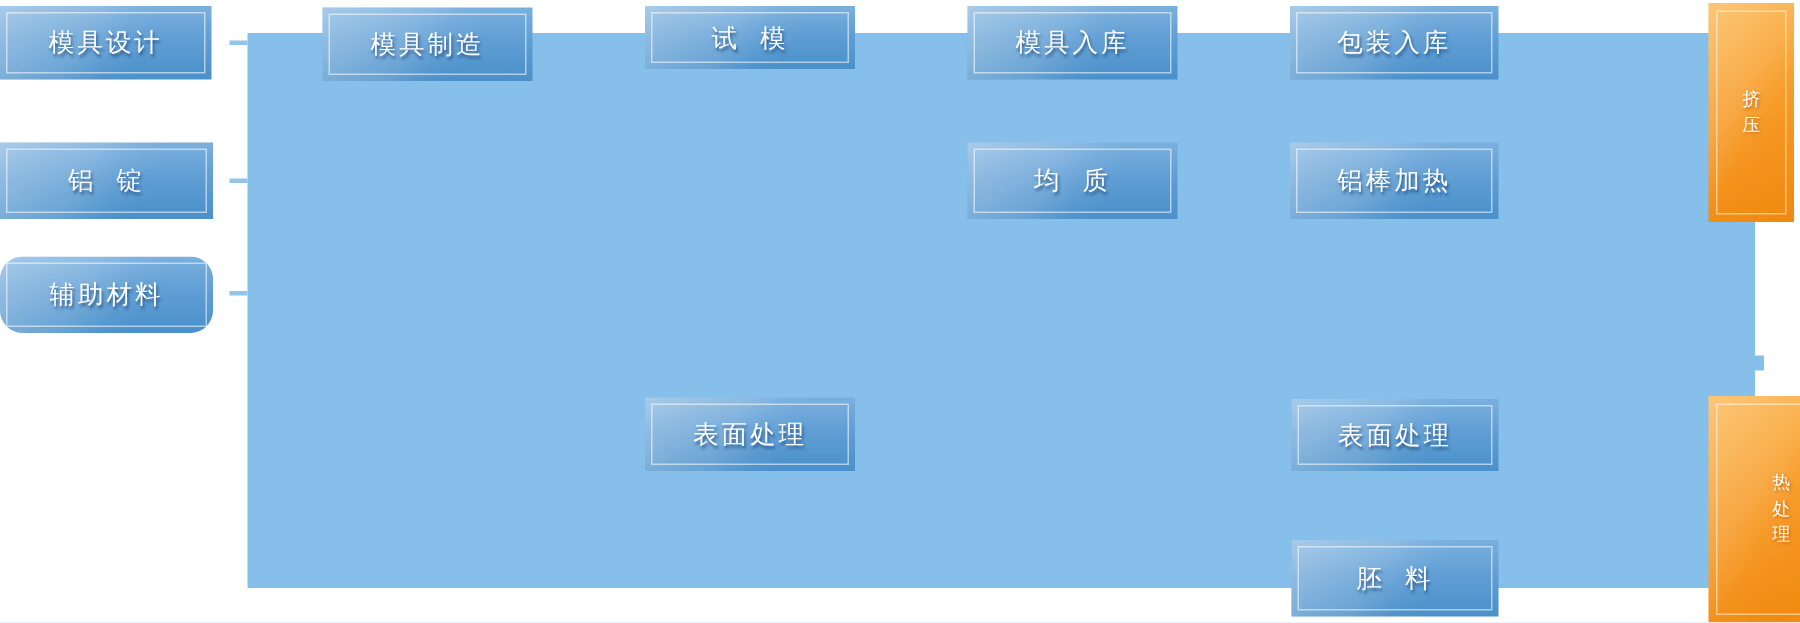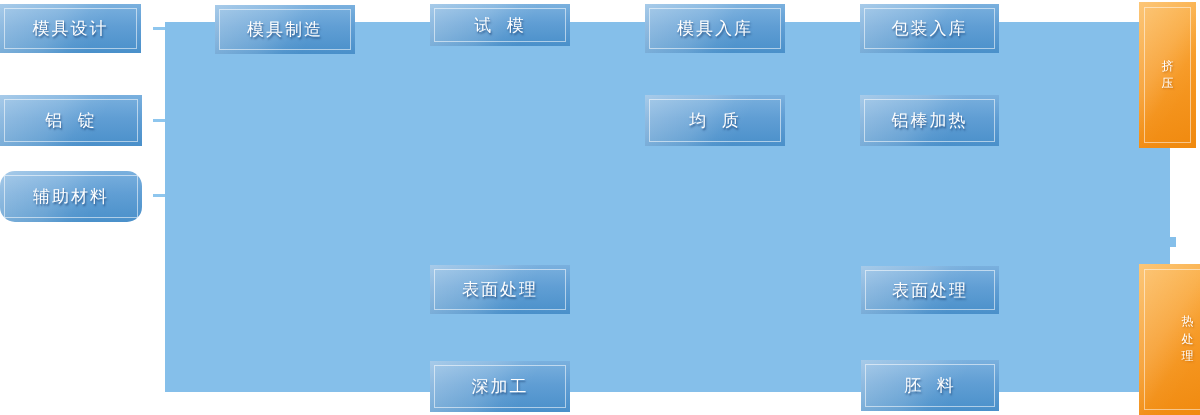--- a/index.html
+++ b/index.html
@@ -61,21 +61,20 @@
   <div class="dash" style="left:153px;top:194px;"></div>
 
   <div class="box" style="left:0;top:4px;width:141px;height:49px;">模具设计</div>
   <div class="box" style="left:0;top:95px;width:142px;height:51px;">铝  锭</div>
   <div class="box" style="left:0;top:171px;width:142px;height:51px;border-radius:15px;">辅助材料</div>
 
   <div class="box" style="left:215px;top:5px;width:140px;height:49px;">模具制造</div>
 
   <div class="box" style="left:430px;top:4px;width:140px;height:42px;">试  模</div>
   <div class="box" style="left:430px;top:265px;width:140px;height:49px;">表面处理</div>
-  <div class="box" style="left:430px;top:361px;width:140px;height:51px;">深加工</div>
 
   <div class="box" style="left:645px;top:4px;width:140px;height:49px;">模具入库</div>
   <div class="box" style="left:645px;top:95px;width:140px;height:51px;">均  质</div>
 
   <div class="box" style="left:860px;top:4px;width:139px;height:49px;">包装入库</div>
   <div class="box" style="left:860px;top:95px;width:139px;height:51px;">铝棒加热</div>
   <div class="box" style="left:861px;top:266px;width:138px;height:48px;">表面处理</div>
   <div class="box" style="left:861px;top:360px;width:138px;height:51px;">胚  料</div>
 
   <div class="tab" style="left:1139px;top:2px;width:57px;height:146px;">

